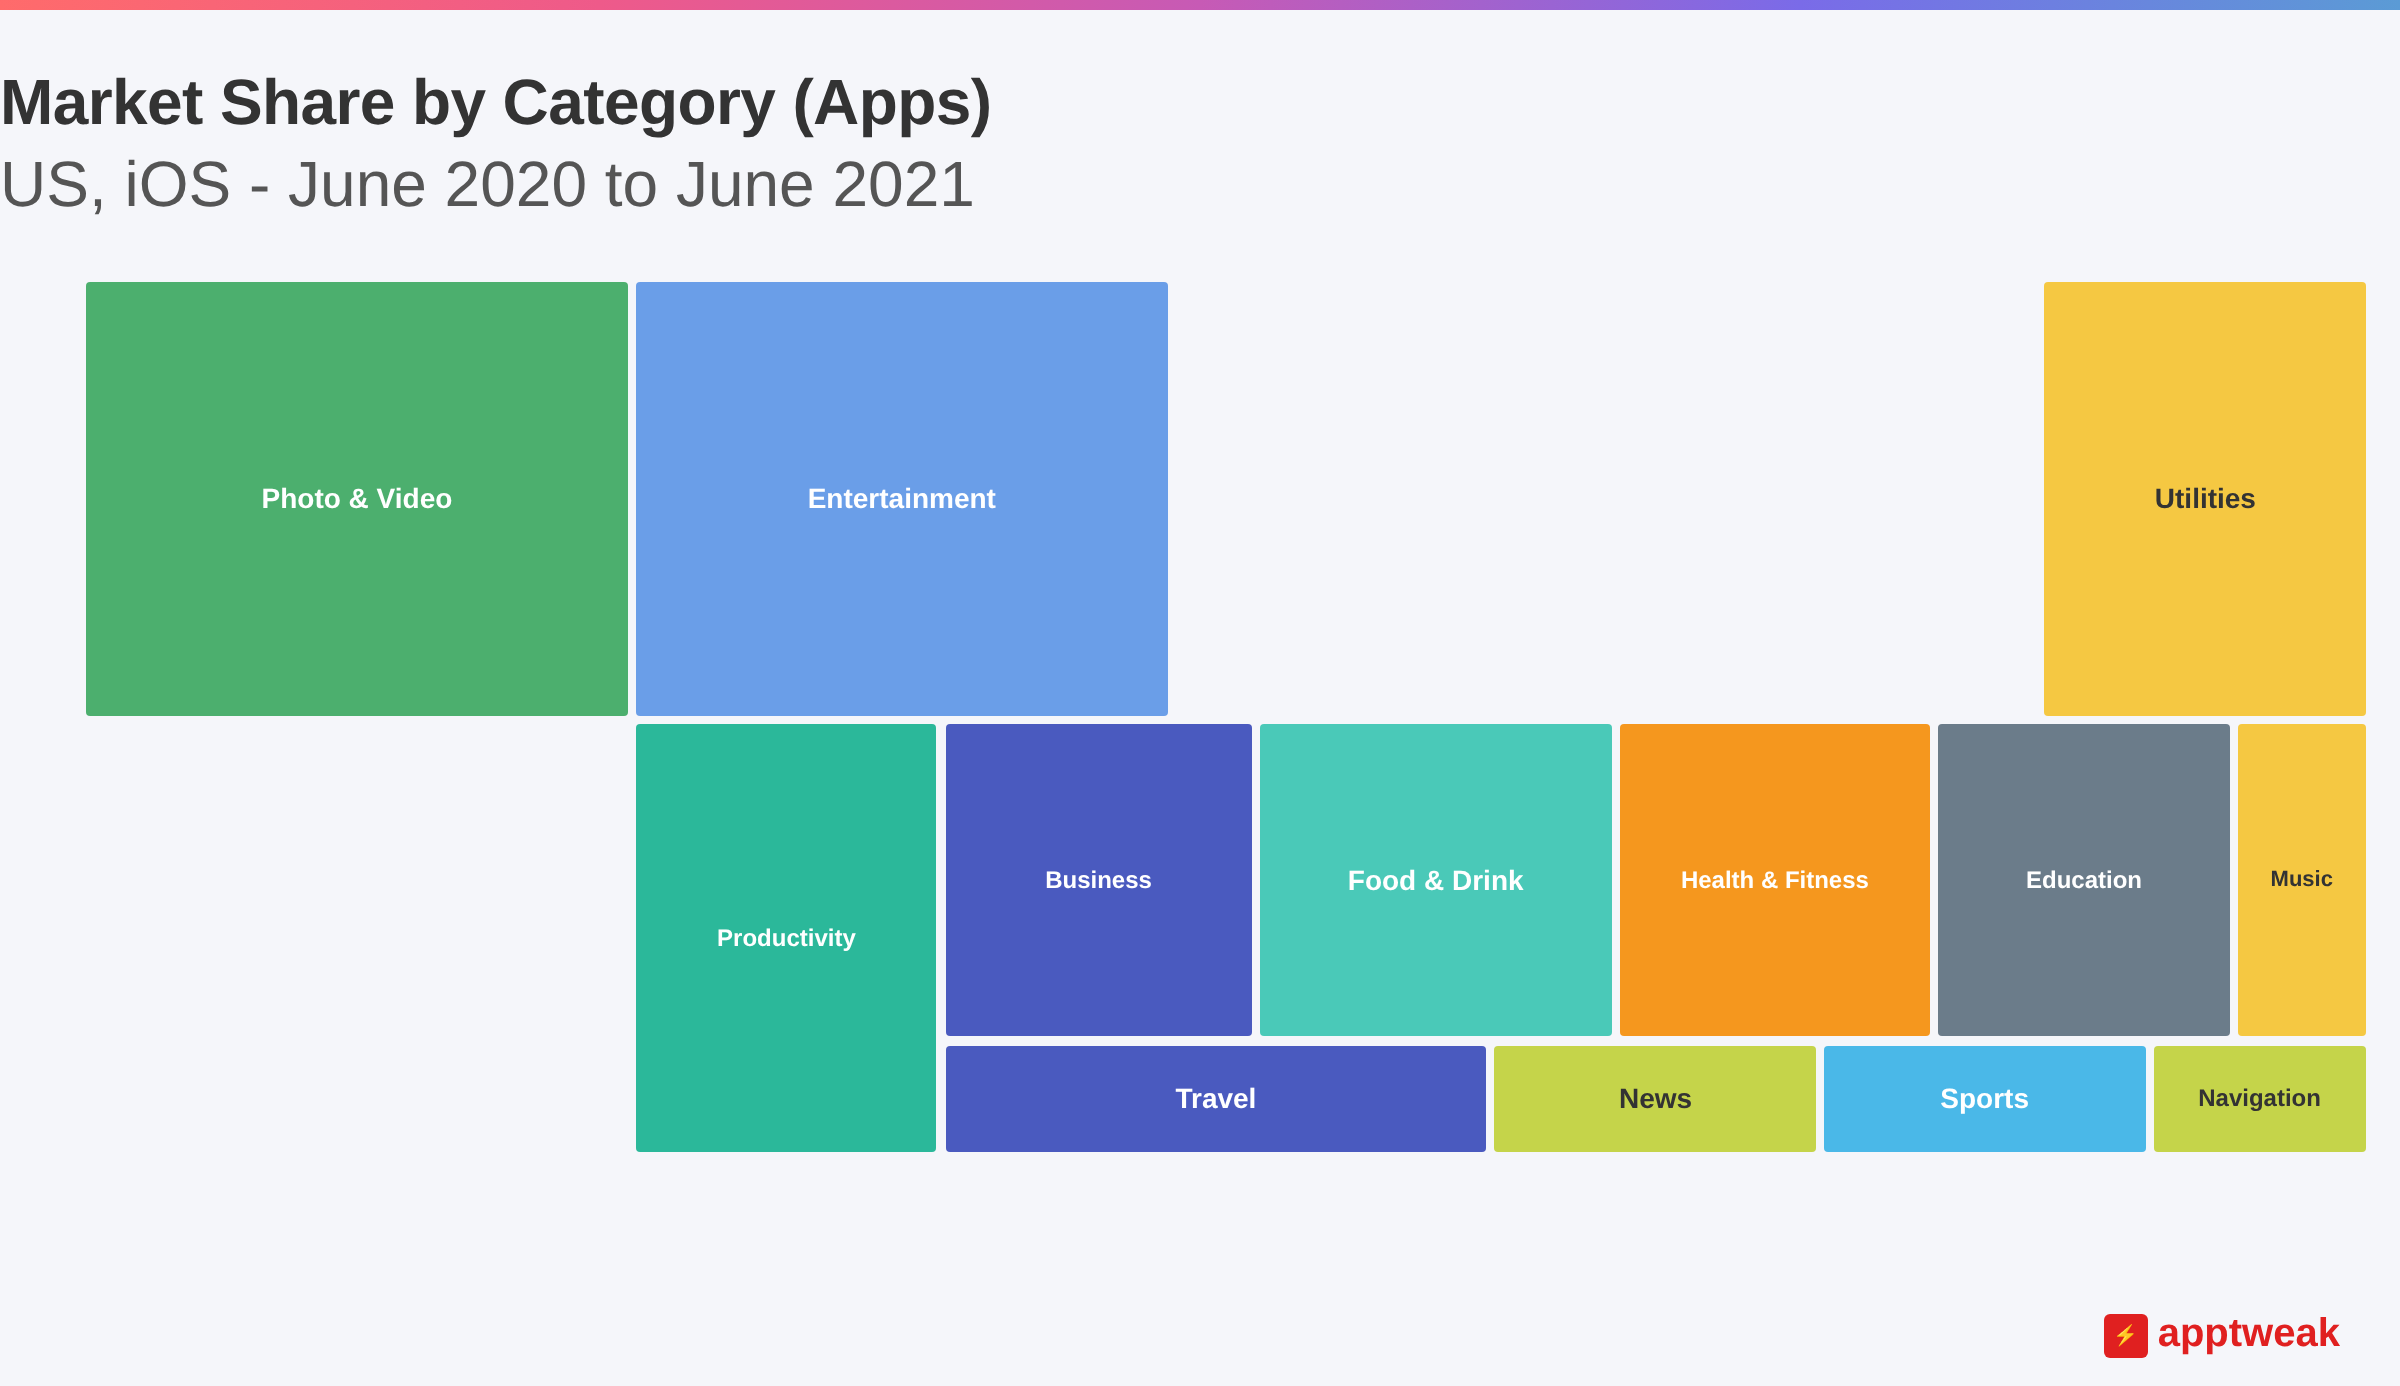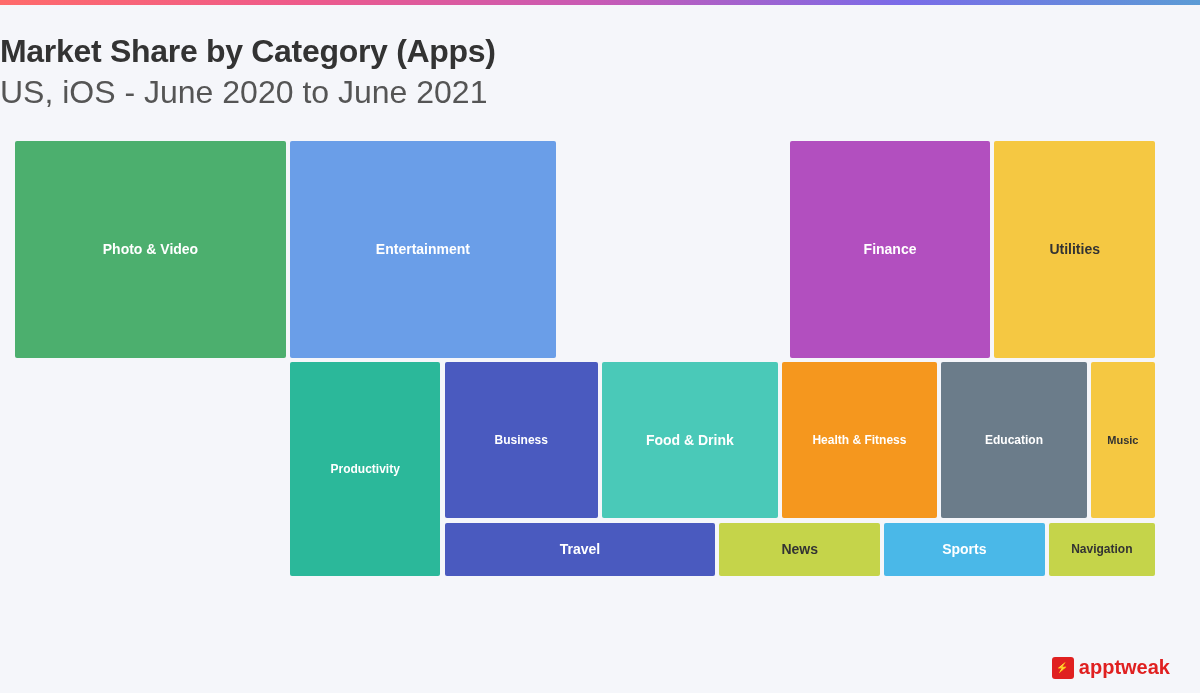--- a/index.html
+++ b/index.html
@@ -30,21 +30,21 @@
 
     .header h2 {
       font-size: 32px;
       font-weight: 400;
       color: #555;
       margin-top: 4px;
     }
 
     
     .treemap-grid {
-      margin: 10px 30px 5px 15px;
+      margin: 10px 30px 5px 43px;
       height: 435px;
       position: relative;
     }
 
     .treemap-abs {
       position: absolute;
     }
 
     
     .brand {
@@ -97,23 +97,20 @@
     </div>
     <div class="treemap-abs" style="left: 429.507px; top: 221.032px; width: 153.539px; height: 156.439px; background-color: rgb(74, 90, 191); display: flex; align-items: center; justify-content: center; color: white; font-family: &quot;Helvetica Neue&quot;, Arial, sans-serif; font-weight: 600; font-size: 12px; text-align: center; padding: 6px; border-radius: 2px;">
       <span>Business</span>
     </div>
     <div class="treemap-abs" style="left: 429.507px; top: 381.508px; width: 270.951px; height: 53.4919px; background-color: rgb(74, 90, 191); display: flex; align-items: center; justify-content: center; color: white; font-family: &quot;Helvetica Neue&quot;, Arial, sans-serif; font-weight: 600; font-size: 14px; text-align: center; padding: 6px; border-radius: 2px;">
       <span>Travel</span>
     </div>
     <div class="treemap-abs" style="left: 587.06px; top: 221.032px; width: 175.616px; height: 156.439px; background-color: rgb(74, 201, 184); display: flex; align-items: center; justify-content: center; color: white; font-family: &quot;Helvetica Neue&quot;, Arial, sans-serif; font-weight: 600; font-size: 14px; text-align: center; padding: 6px; border-radius: 2px;">
       <span>Food &amp; Drink</span>
     </div>
-    <div class="treemap-abs" style="left: 774.718px; top: 0px; width: 200.704px; height: 216.995px; background-color: rgb(178, 79, 191); display: flex; align-items: center; justify-content: center; color: white; font-family: &quot;Helvetica Neue&quot;, Arial, sans-serif; font-weight: 600; font-size: 14px; text-align: center; padding: 6px; border-radius: 2px;">
-      <span>Finance</span>
-    </div>
     <div class="treemap-abs" style="left: 766.69px; top: 221.032px; width: 155.546px; height: 156.439px; background-color: rgb(245, 151, 30); display: flex; align-items: center; justify-content: center; color: white; font-family: &quot;Helvetica Neue&quot;, Arial, sans-serif; font-weight: 600; font-size: 12px; text-align: center; padding: 6px; border-radius: 2px;">
       <span>Health &amp; Fitness</span>
     </div>
     <div class="treemap-abs" style="left: 704.472px; top: 381.508px; width: 160.563px; height: 53.4919px; background-color: rgb(197, 212, 74); display: flex; align-items: center; justify-content: center; color: rgb(51, 51, 51); font-family: &quot;Helvetica Neue&quot;, Arial, sans-serif; font-weight: 600; font-size: 14px; text-align: center; padding: 6px; border-radius: 2px;">
       <span>News</span>
     </div>
     <div class="treemap-abs" style="left: 979.437px; top: 0px; width: 160.563px; height: 216.995px; background-color: rgb(245, 200, 66); display: flex; align-items: center; justify-content: center; color: rgb(51, 51, 51); font-family: &quot;Helvetica Neue&quot;, Arial, sans-serif; font-weight: 600; font-size: 14px; text-align: center; padding: 6px; border-radius: 2px;">
       <span>Utilities</span>
     </div>
     <div class="treemap-abs" style="left: 926.25px; top: 221.032px; width: 145.511px; height: 156.439px; background-color: rgb(107, 124, 138); display: flex; align-items: center; justify-content: center; color: white; font-family: &quot;Helvetica Neue&quot;, Arial, sans-serif; font-weight: 600; font-size: 12px; text-align: center; padding: 6px; border-radius: 2px;">

